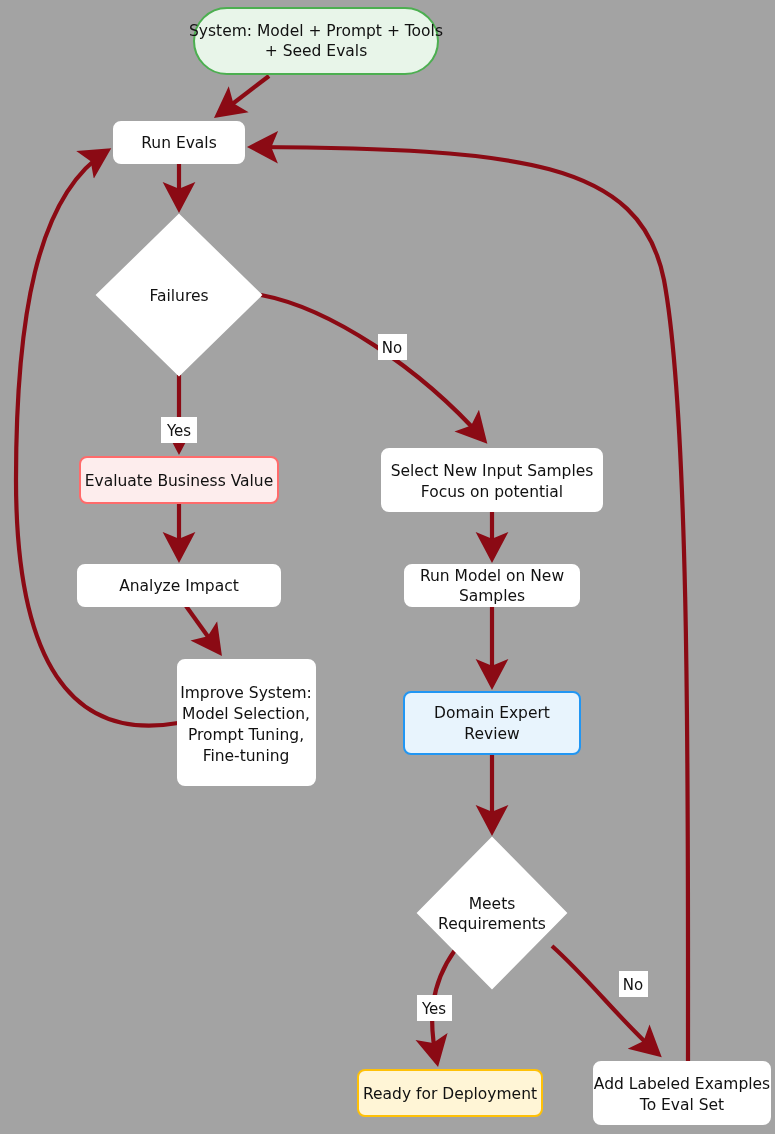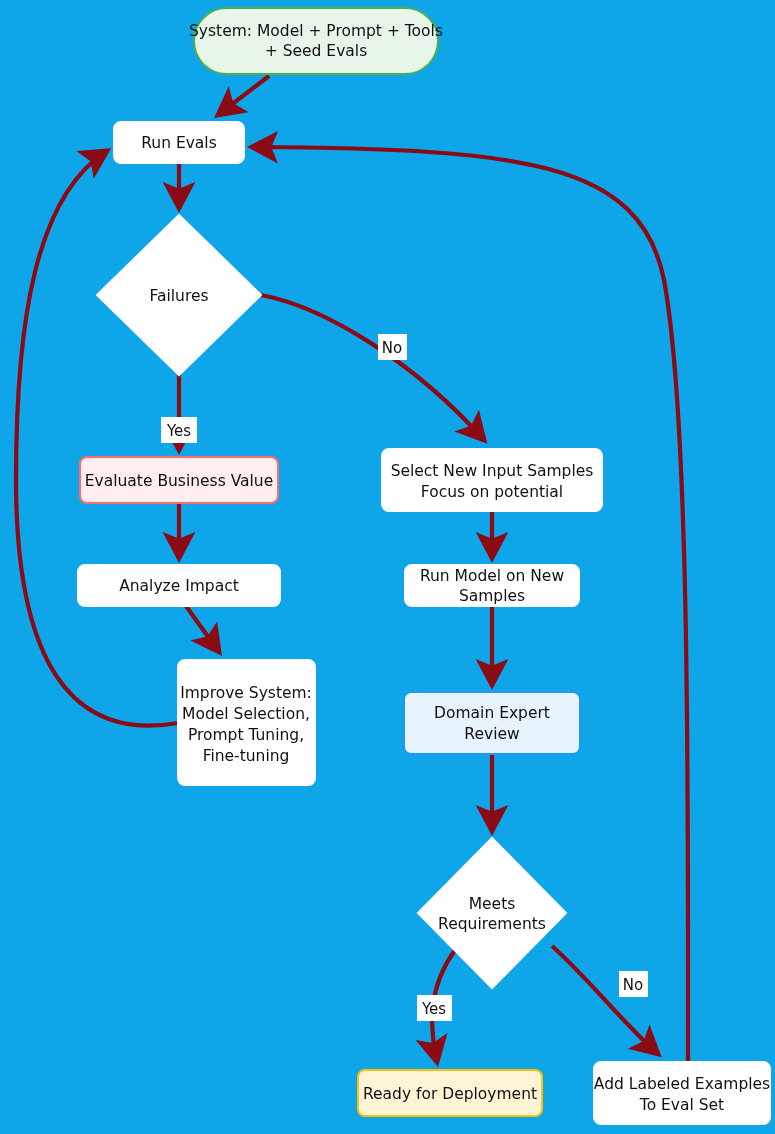--- a/index.html
+++ b/index.html
@@ -4,21 +4,21 @@
 <style>
   html, body {
     margin: 0;
     padding: 0;
     background: #000000;
   }
   #flow-root {
     position: relative;
     width: 775px;
     height: 1134px;
-    background: #0ea5e9;
+    background: #a3a3a3;
     overflow: hidden;
     font-family: "DejaVu Sans", sans-serif;
   }
   svg#flow-svg {
     position: absolute;
     top: 0; left: 0;
     width: 775px;
     height: 1134px;
     display: block;
   }

